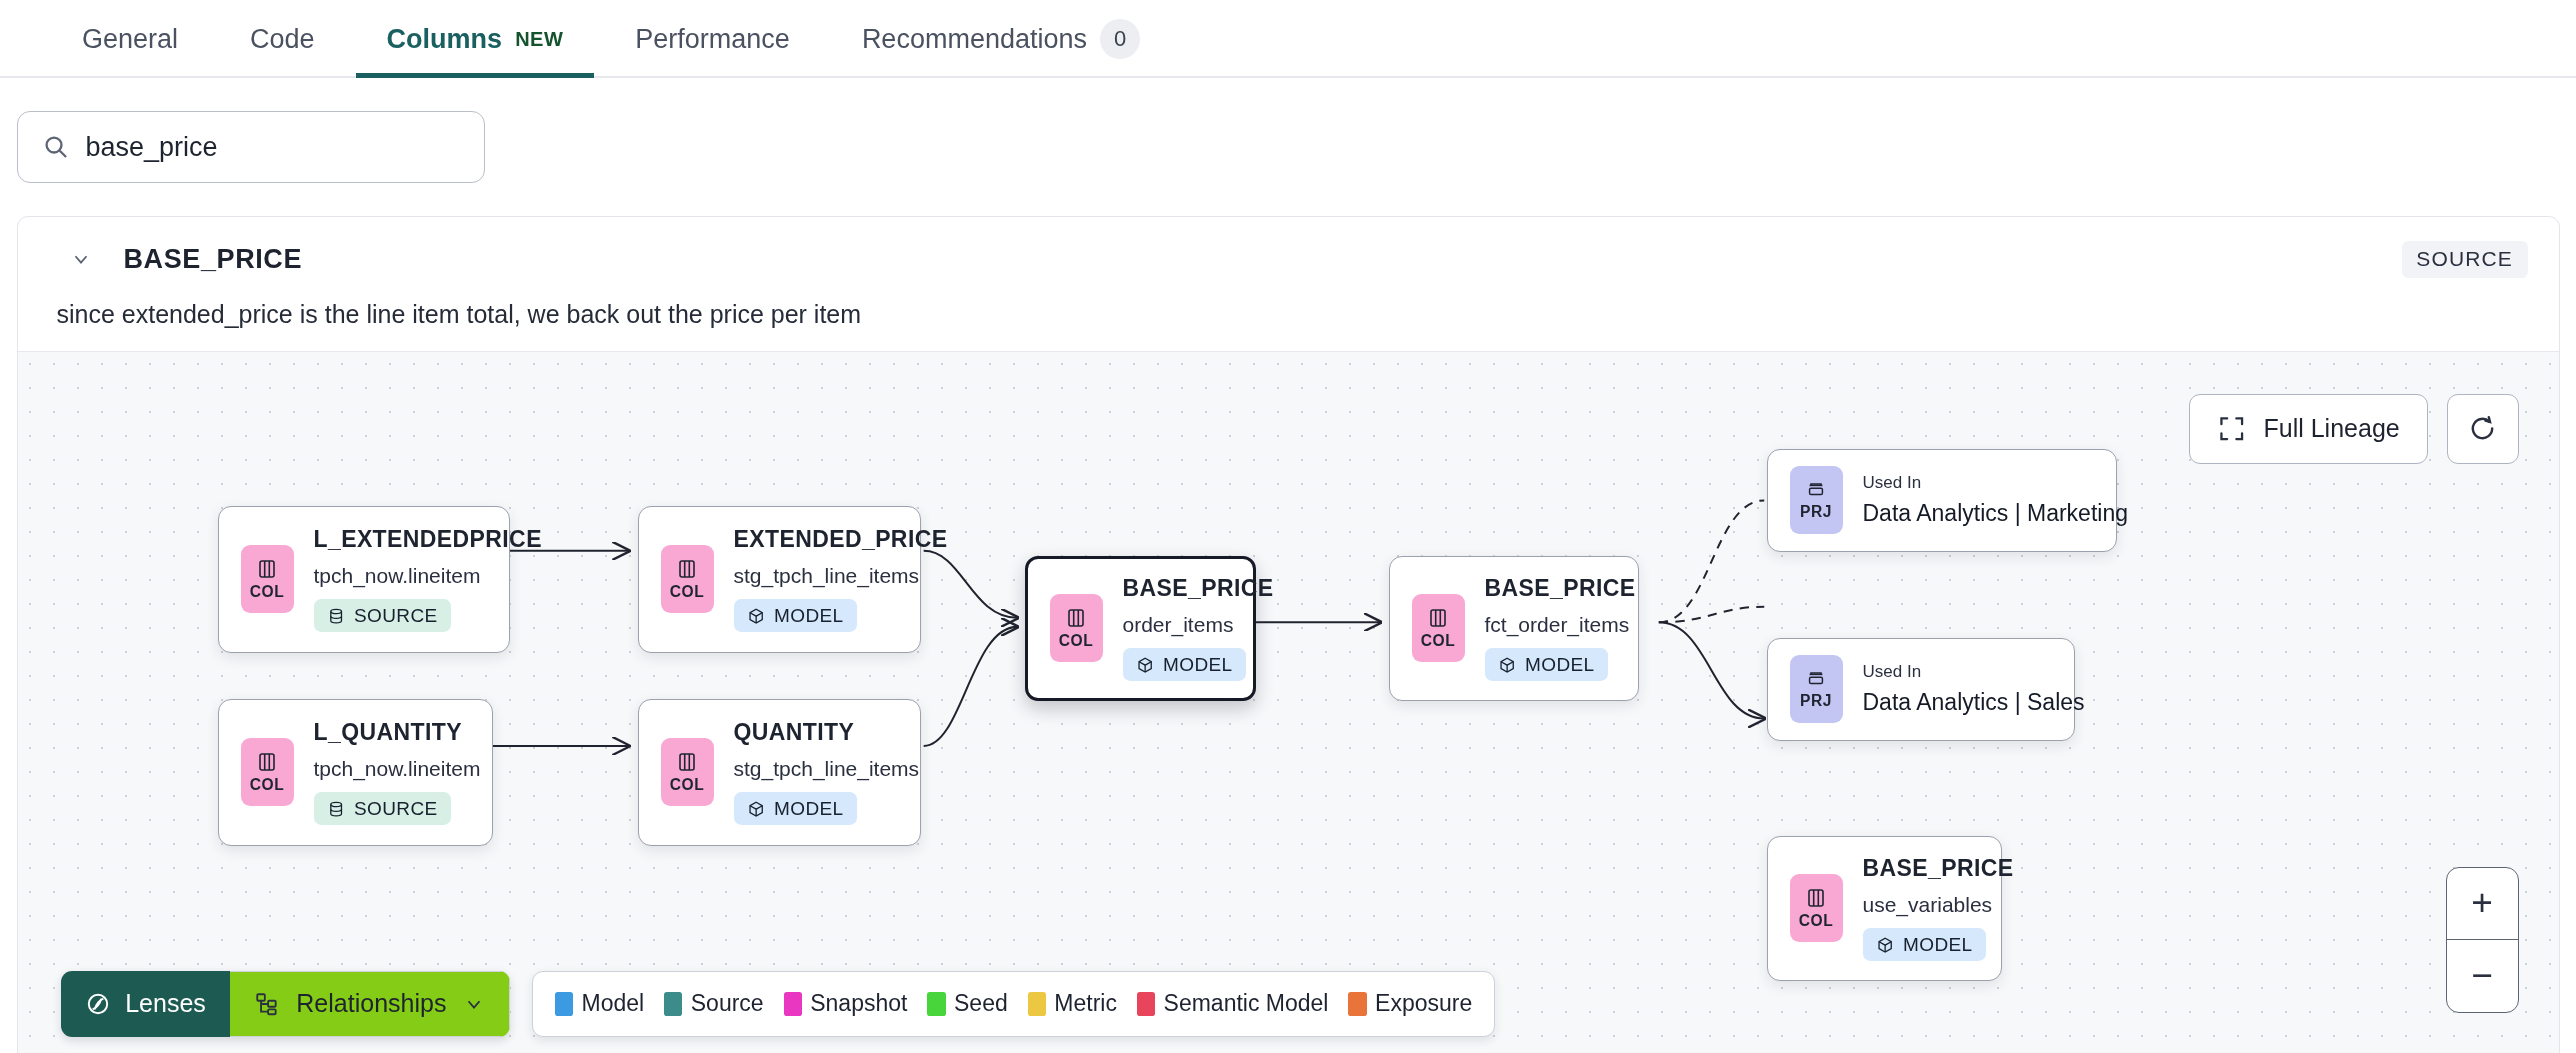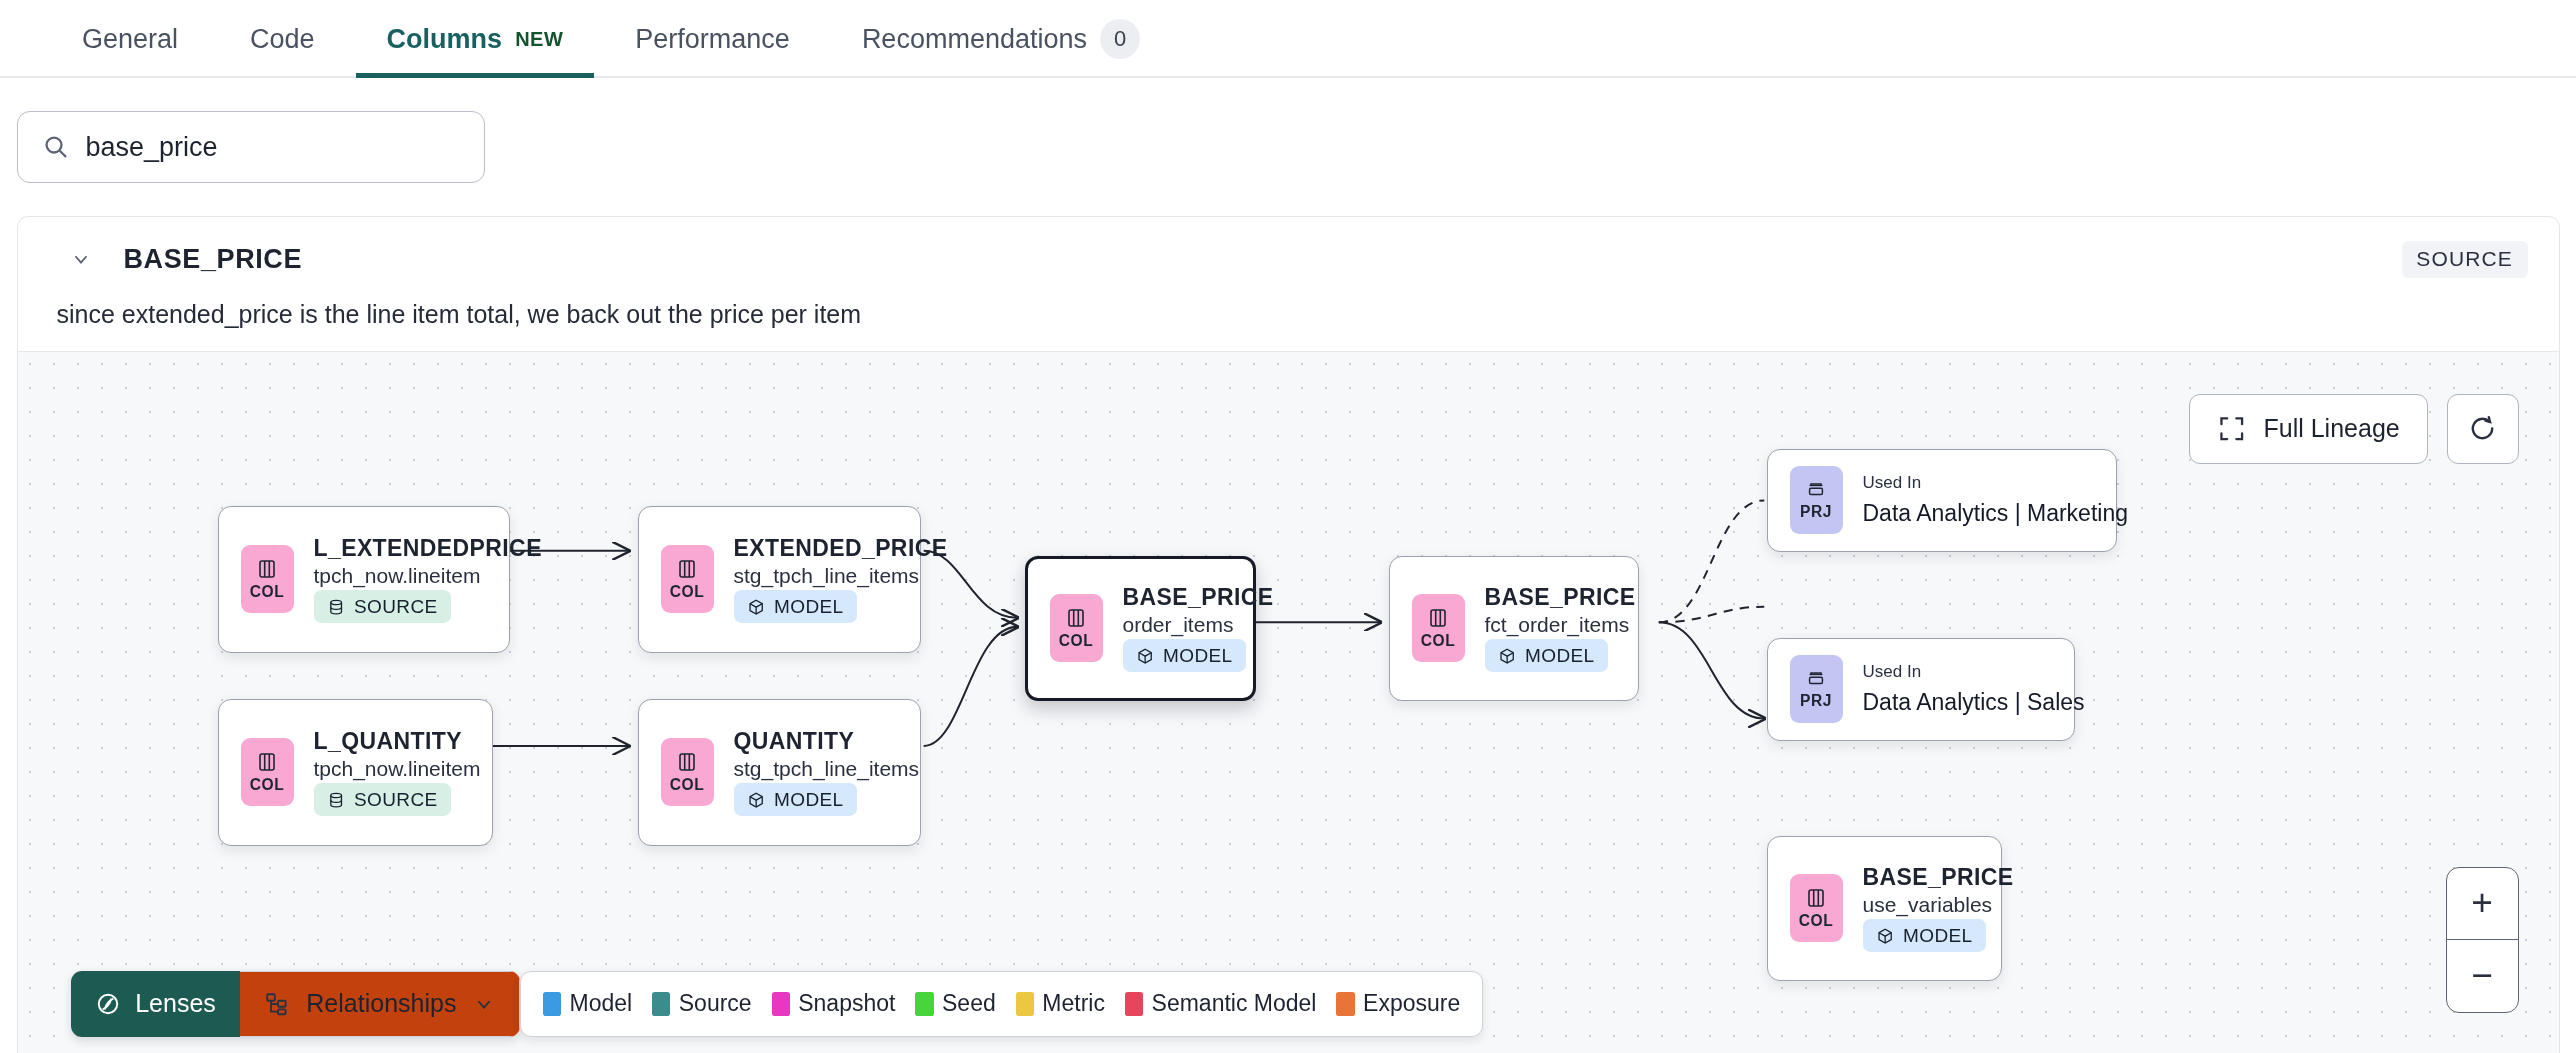--- a/index.html
+++ b/index.html
@@ -150,21 +150,21 @@
     width: 53px; height: 68px;
     background: #f9a8d4;
     border-radius: 9.2px;
     display: flex; flex-direction: column;
     align-items: center; justify-content: center;
     gap: 1.8px;
     flex: 0 0 auto;
   }
   .node .chip.prj { background: #c3c5f3; }
   .node .chip .lbl { font-size: 15.6px; font-weight: bold; letter-spacing: 0.5px; color: #1f2430; }
-  .node .body { display: flex; flex-direction: column; gap: 2px; min-width: 0; }
+  .node .body { display: flex; flex-direction: column; gap: 11px; min-width: 0; }
   .node .title { font-size: 23px; font-weight: bold; letter-spacing: 0.4px; white-space: nowrap; }
   .node .sub { font-size: 21px; color: #2a3040; white-space: nowrap; }
   .node .tag {
     align-self: flex-start;
     display: inline-flex; align-items: center; gap: 9.2px;
     padding: 5.5px 13px;
     border-radius: 7.3px;
     font-size: 19px;
     letter-spacing: 0.4px;
     white-space: nowrap;
@@ -209,39 +209,39 @@
   }
   .zoomctl div {
     height: 72px;
     display: flex; align-items: center; justify-content: center;
     font-size: 37px; color: #2b3040;
     cursor: pointer;
   }
   .zoomctl div:first-child { border-bottom: 1.8px solid #5d6575; }
 
   
-  .bottombar { position: absolute; left: 53px; bottom: 48px; display: flex; align-items: center; justify-content: space-between; }
+  .bottombar { position: absolute; left: 43px; bottom: 48px; display: flex; gap: 22px; align-items: center; justify-content: space-between; }
   .lensgroup {
     display: flex; align-items: stretch;
     border-radius: 11px;
     overflow: hidden;
     box-shadow: 0 3.7px 9.2px rgba(25,30,42,.14);
     background: #fff;
   }
   .lenses {
     background: #1d5b52;
     color: #fff;
     display: flex; align-items: center; gap: 14.7px;
     padding: 0 24px;
     height: 66px;
     font-size: 25px;
     cursor: pointer;
   }
   .relationships {
-    background: #c2410c;
+    background: #84cc16;
     display: flex; align-items: center; gap: 16.5px;
     padding: 0 24px;
     height: 66px;
     font-size: 25px;
     color: #1e2330;
     border: 1.8px solid #cdd2da;
     border-left: none;
     cursor: pointer;
   }
   .legend {

